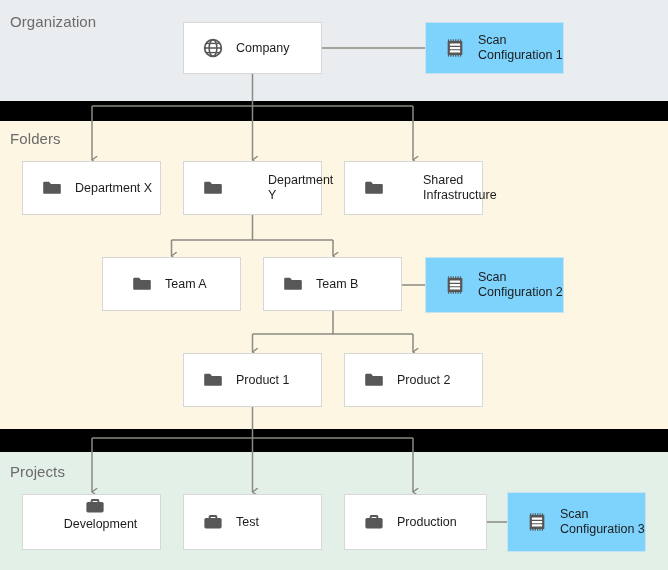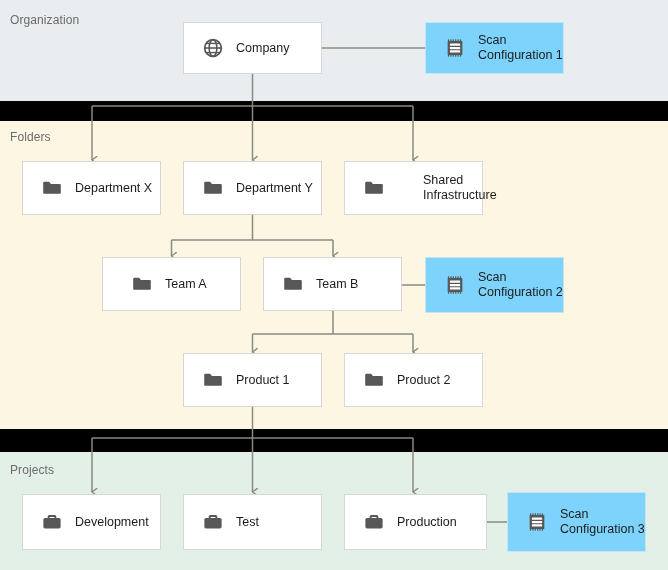--- a/index.html
+++ b/index.html
@@ -25,21 +25,21 @@
     width: 668px;
   }
   .band-organization { top: 0px;   height: 101px; background: #e9edf0; }
   .band-divider-1    { top: 101px; height: 20px;  background: #000000; }
   .band-folders      { top: 121px; height: 308px; background: #fdf6e3; }
   .band-divider-2    { top: 429px; height: 23px;  background: #000000; }
   .band-projects     { top: 452px; height: 118px; background: #e3f0e8; }
 
   .band-label {
     position: absolute;
-    font-size: 12px;
+    font-size: 15px;
     color: #6b6b6b;
     letter-spacing: 0.1px;
     white-space: nowrap;
   }
 
   
   #wires {
     position: absolute;
     left: 0;
     top: 0;
@@ -161,21 +161,21 @@
         </svg>
         <span class="node-label">Scan
 Configuration 1</span>
       </div>
       <div class="node" style="left: 22px; top: 161px; width: 139px; height: 54px;">
         <svg class="node-icon" viewBox="0 0 24 24">
           <path d="M2.4,6.6 a1.3,1.3 0 0 1 1.3,-1.3 h5.1 l2.0,2.2 h9.5 a1.3,1.3 0 0 1 1.3,1.3 v8.3 a1.3,1.3 0 0 1 -1.3,1.3 h-16.6 a1.3,1.3 0 0 1 -1.3,-1.3 z" fill="#575757"></path>
         </svg>
         <span class="node-label">Department X</span>
       </div>
-      <div class="node" style="left: 183px; top: 161px; width: 139px; height: 54px;">
+      <div class="node" style="left: 183px; top: 161px; width: 139px; height: 54px; gap: 32px;">
         <svg class="node-icon" viewBox="0 0 24 24">
           <path d="M2.4,6.6 a1.3,1.3 0 0 1 1.3,-1.3 h5.1 l2.0,2.2 h9.5 a1.3,1.3 0 0 1 1.3,1.3 v8.3 a1.3,1.3 0 0 1 -1.3,1.3 h-16.6 a1.3,1.3 0 0 1 -1.3,-1.3 z" fill="#575757"></path>
         </svg>
         <span class="node-label">Department Y</span>
       </div>
       <div class="node" style="left: 344px; top: 161px; width: 139px; height: 54px; gap: 26px;">
         <svg class="node-icon" viewBox="0 0 24 24">
           <path d="M2.4,6.6 a1.3,1.3 0 0 1 1.3,-1.3 h5.1 l2.0,2.2 h9.5 a1.3,1.3 0 0 1 1.3,1.3 v8.3 a1.3,1.3 0 0 1 -1.3,1.3 h-16.6 a1.3,1.3 0 0 1 -1.3,-1.3 z" fill="#575757"></path>
         </svg>
         <span class="node-label">Shared
@@ -220,21 +220,21 @@
           <path d="M2.4,6.6 a1.3,1.3 0 0 1 1.3,-1.3 h5.1 l2.0,2.2 h9.5 a1.3,1.3 0 0 1 1.3,1.3 v8.3 a1.3,1.3 0 0 1 -1.3,1.3 h-16.6 a1.3,1.3 0 0 1 -1.3,-1.3 z" fill="#575757"></path>
         </svg>
         <span class="node-label">Product 1</span>
       </div>
       <div class="node" style="left: 344px; top: 353px; width: 139px; height: 54px;">
         <svg class="node-icon" viewBox="0 0 24 24">
           <path d="M2.4,6.6 a1.3,1.3 0 0 1 1.3,-1.3 h5.1 l2.0,2.2 h9.5 a1.3,1.3 0 0 1 1.3,1.3 v8.3 a1.3,1.3 0 0 1 -1.3,1.3 h-16.6 a1.3,1.3 0 0 1 -1.3,-1.3 z" fill="#575757"></path>
         </svg>
         <span class="node-label">Product 2</span>
       </div>
-      <div class="node" style="left: 22px; top: 494px; width: 139px; height: 56px;">
+      <div class="node" style="left: 22px; top: 494px; width: 139px; height: 56px; flex-direction: column;">
         <svg class="node-icon" viewBox="0 0 24 24">
           <path d="M9.0,4.4 h6.0 a1.7,1.7 0 0 1 1.7,1.7 v1.7 h-2.1 v-1.2 h-5.2 v1.2 h-2.1 v-1.7 a1.7,1.7 0 0 1 1.7,-1.7 z" fill="#575757"></path>
           <rect x="2.6" y="7.6" width="18.8" height="11.4" rx="1.8" fill="#575757"></rect>
         </svg>
         <span class="node-label">Development</span>
       </div>
       <div class="node" style="left: 183px; top: 494px; width: 139px; height: 56px;">
         <svg class="node-icon" viewBox="0 0 24 24">
           <path d="M9.0,4.4 h6.0 a1.7,1.7 0 0 1 1.7,1.7 v1.7 h-2.1 v-1.2 h-5.2 v1.2 h-2.1 v-1.7 a1.7,1.7 0 0 1 1.7,-1.7 z" fill="#575757"></path>
           <rect x="2.6" y="7.6" width="18.8" height="11.4" rx="1.8" fill="#575757"></rect>

